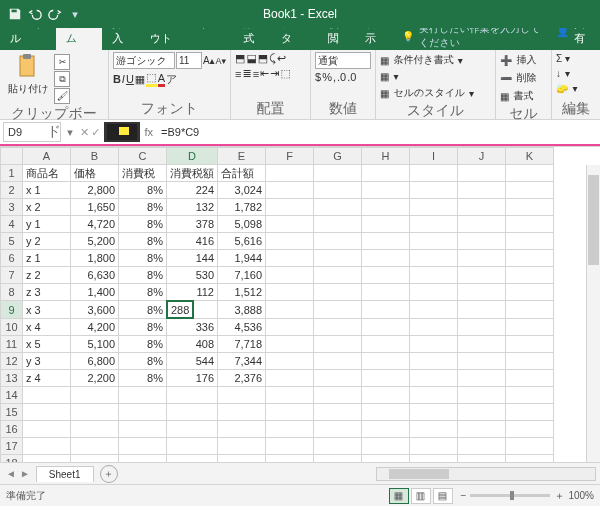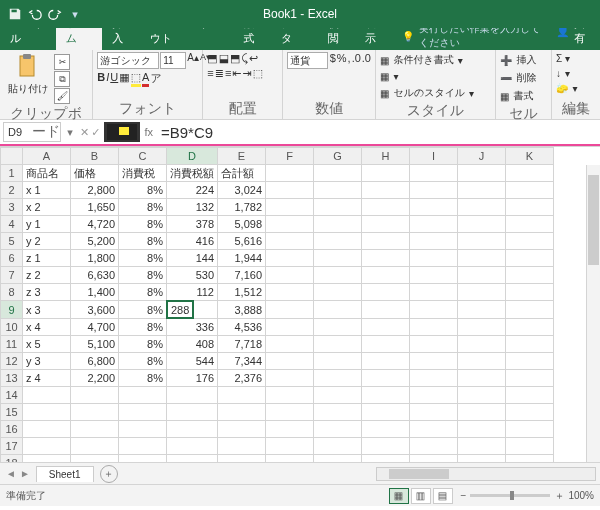--- a/index.html
+++ b/index.html
@@ -17,30 +17,30 @@
 .tab.file{background:#217346}
 .tab.active{background:#f3f3f3;color:#217346}
 .tellme{margin-left:10px;display:flex;align-items:center;gap:4px;color:#cde;font-size:10px}
 .share{margin-left:auto;padding:4px 12px;display:flex;align-items:center;gap:4px}
 .ribbon{height:70px;background:#f3f3f3;border-bottom:1px solid #d4d4d4;display:flex}
 .rgrp{border-right:1px solid #d4d4d4;padding:2px 4px 0;display:flex;flex-direction:column;justify-content:space-between}
 .rgrp-lbl{text-align:center;font-size:14px;color:#666;padding:1px 0}
 .rgrp-body{flex:1;display:flex;align-items:flex-start;gap:2px}
 .bigbtn{display:flex;flex-direction:column;align-items:center;gap:2px;padding:2px 4px;font-size:10px}
 .smallbtns{display:flex;flex-direction:column;gap:1px;padding-top:2px}
-.rowbtns{display:flex;gap:1px;}
+.rowbtns{display:flex;gap:1px;align-items:center}
 .sq{width:16px;height:16px;border:1px solid #999;display:inline-flex;align-items:center;justify-content:center;font-size:9px;background:#fff}
 .sel{height:17px;border:1px solid #ababab;background:#fff;font-size:10px;display:inline-flex;align-items:center;padding:0 2px}
 .formula-area{height:26px;border-bottom:2px solid #ec4899;display:flex;align-items:center;background:#fff}
 .namebox{width:58px;height:20px;border:1px solid #ccc;margin:0 3px;padding:0 4px;display:flex;align-items:center;font-size:11px}
 .namebox-dd{width:12px;color:#777;text-align:center}
 .fxbtns{display:flex;gap:2px;padding:0 4px}
 .fximg{width:36px;height:20px;background:#333;display:flex;align-items:center;justify-content:center}
 .fx{color:#777;padding:0 4px}
-.formulabar{flex:1;padding:0 4px;font-size:15px}
+.formulabar{flex:1;padding:0 4px;font-size:11px}
 .grid-wrap{position:relative;height:316px;overflow:hidden;border-top:1px solid #d4d4d4}
 table.sheet{border-collapse:collapse;table-layout:fixed}
 .sheet th,.sheet td{border:1px solid #d4d4d4;height:17px;font-size:11px;padding:0 3px;background:#fff;overflow:hidden;white-space:nowrap}
 .sheet th{background:#f0f0f0;font-weight:normal;color:#555;text-align:center}
 .sheet th.corner{background:#f0f0f0;width:22px}
 .sheet th.colh{width:48px}
 .sheet th.rowh{width:22px;text-align:center}
 .sheet td{text-align:right}
 .sheet td.lt{text-align:left}
 .sheet td.sel{outline:2px solid #217346;outline-offset:-1px;position:relative}
@@ -163,21 +163,21 @@
         <span>≡</span>
         <span>⇤</span>
         <span>⇥</span>
         <span>⬚</span>
       </div>
     </div>
     <div class="rgrp-lbl">配置</div>
   </div>
 
   <div class="rgrp" style="min-width:64px">
-    <div class="rgrp-body" style="flex-direction:row;gap:2px">
+    <div class="rgrp-body" style="flex-direction:column;gap:2px">
       <span class="sel" style="width:56px">通貨</span>
       <div class="rowbtns">
         <span>$</span>
         <span>%</span>
         <span>,</span>
         <span>.0</span>
         <span>.0</span>
       </div>
     </div>
     <div class="rgrp-lbl">数値</div>
@@ -378,21 +378,21 @@
           <td class=""></td>
           <td class=""></td>
           <td class=""></td>
           <td class=""></td>
           <td class=""></td>
           <td class=""></td>
         </tr>
         <tr>
           <th class="rowh">10</th>
           <td class="lt">x 4</td>
-          <td class="">4,700</td>
+          <td class="">4,200</td>
           <td class="">8%</td>
           <td class="">336</td>
           <td class="">4,536</td>
           <td class=""></td>
           <td class=""></td>
           <td class=""></td>
           <td class=""></td>
           <td class=""></td>
           <td class=""></td>
         </tr>

